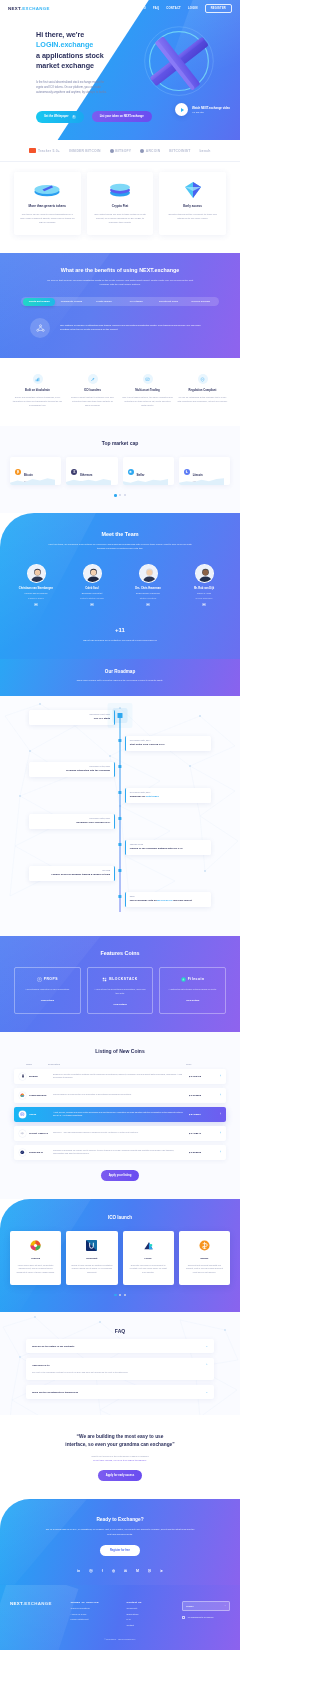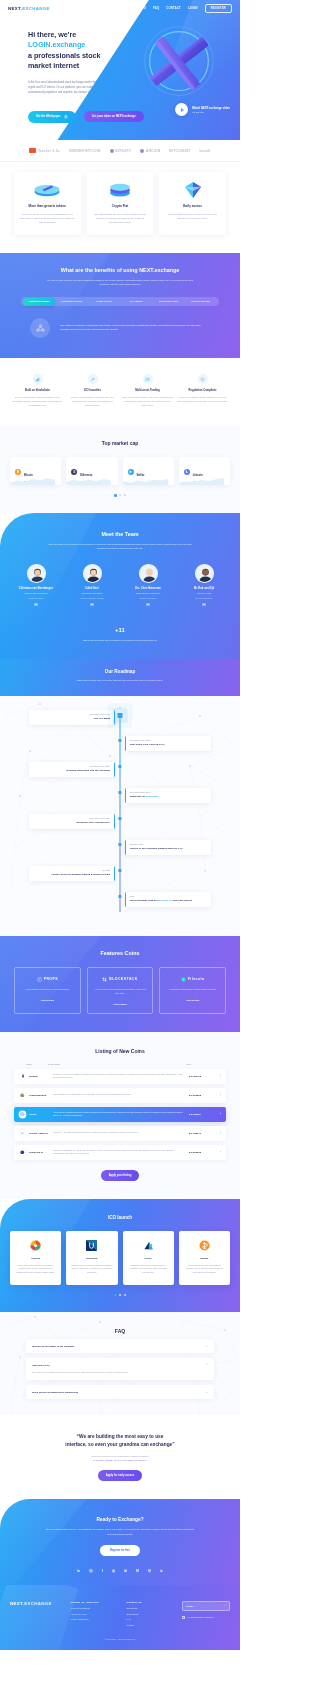--- a/index.html
+++ b/index.html
@@ -31,21 +31,21 @@
   .brand { font-size:4.4px; font-weight:700; letter-spacing:.35px; color:#2b2f5b; }
   .brand .b2 { color:#39b6f5; }
   .brand.light { color:#fff; }
   .brand.light .b2 { color:#fff; opacity:.85; }
   .nav { margin-left:auto; display:flex; align-items:center; gap:7px; }
   .nav a { font-size:2.7px; font-weight:700; letter-spacing:.25px; color:#fff; text-decoration:none; }
   .nav .reg {
     border:.5px solid rgba(255,255,255,.85); border-radius:2px;
     padding:2px 5px; font-size:2.6px;
   }
-  .hero-inner { position:relative; z-index:3; padding:30px 0 0 28px; width:122px; }
+  .hero-inner { position:relative; z-index:3; padding:30px 0 0 36px; width:122px; }
   .hero h1 { font-size:7.2px; line-height:1.45; font-weight:700; letter-spacing:-.05px; }
   .hero h1 .accent { color:#29b6f6; }
   .hero p { margin-top:8px; font-size:2.7px; line-height:1.85; color:#7a80a8; width:72px; }
   .hero-btns { margin-top:16px; display:flex; gap:8px; align-items:center; }
   .btn {
     border:none; border-radius:9px; color:#fff; font-size:2.7px; font-weight:700;
     padding:4px 8px; display:inline-flex; align-items:center; gap:3px; cursor:pointer;
     white-space:nowrap;
   }
   .btn-cyan { background:linear-gradient(90deg,#18c8f0,#1aa8f0); }
@@ -317,22 +317,22 @@
         <a href="#">CONTACT</a>
         <a href="#">LOGIN</a>
         <a href="#" class="reg">REGISTER</a>
       </nav>
     </div>
 
     <div class="hero-inner">
       <h1>
         <span>Hi there, we're</span><br>
         <span class="accent">LOGIN.exchange</span><br>
-        <span>a professionals stock</span><br>
-        <span>market internet</span>
+        <span>a applications stock</span><br>
+        <span>market exchange</span>
       </h1>
       <p>Is the first social decentralized stock exchange market for crypto and ICO tokens. On our platform, you can trade autonomously anywhere and anytime, by startups to banks.</p>
       <div class="hero-btns">
         <button class="btn btn-cyan">
           <span>Get the Whitepaper</span>
           <span class="ic">⇩</span>
         </button>
         <button class="btn btn-violet">
           <span>List your token on NEXT.exchange</span>
         </button>

